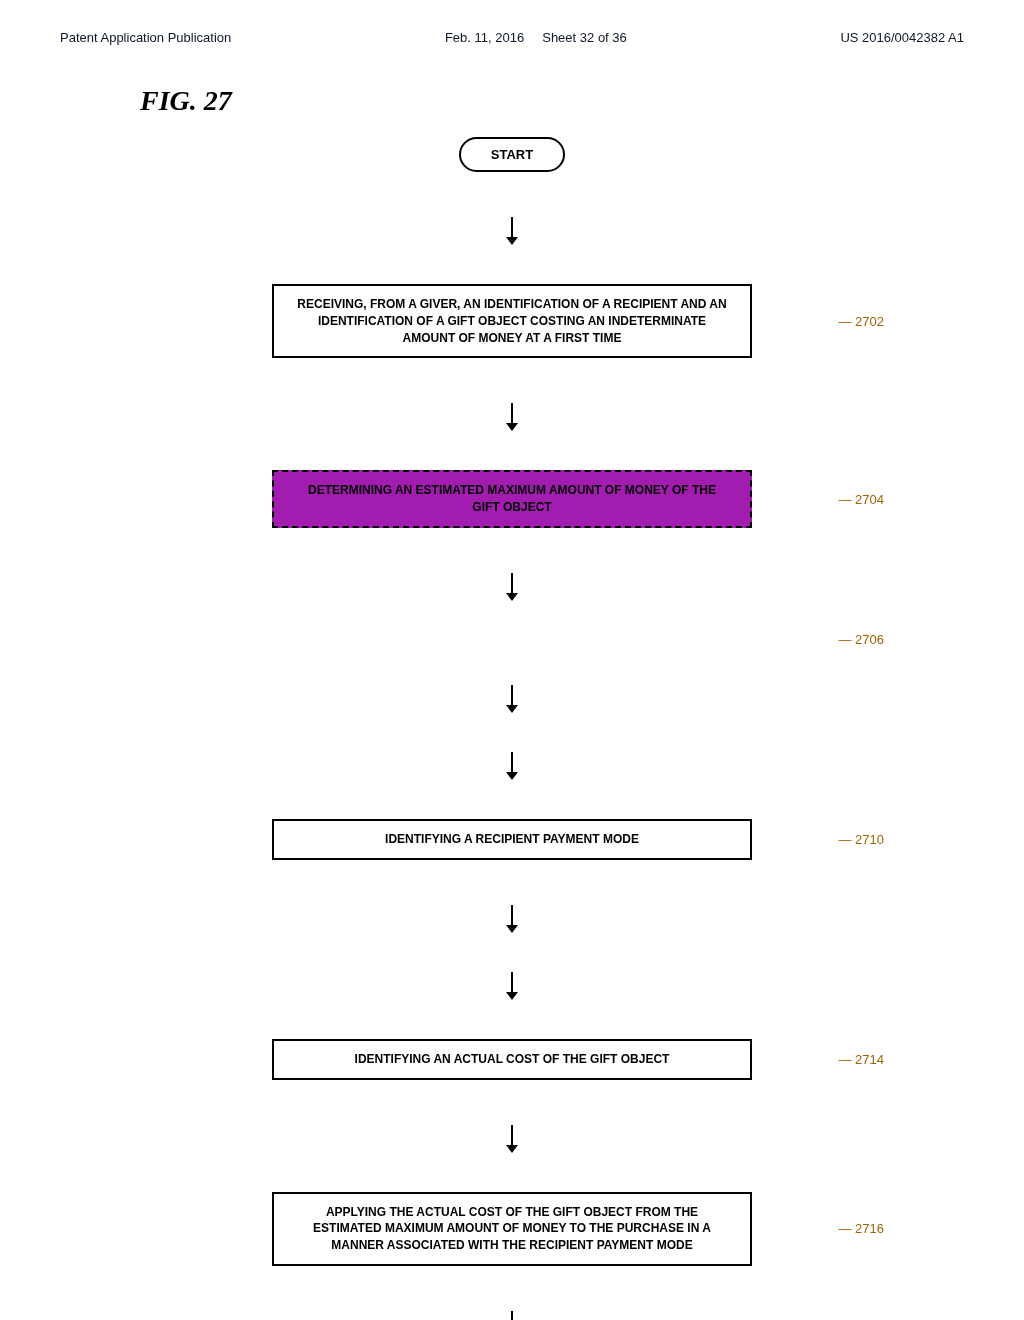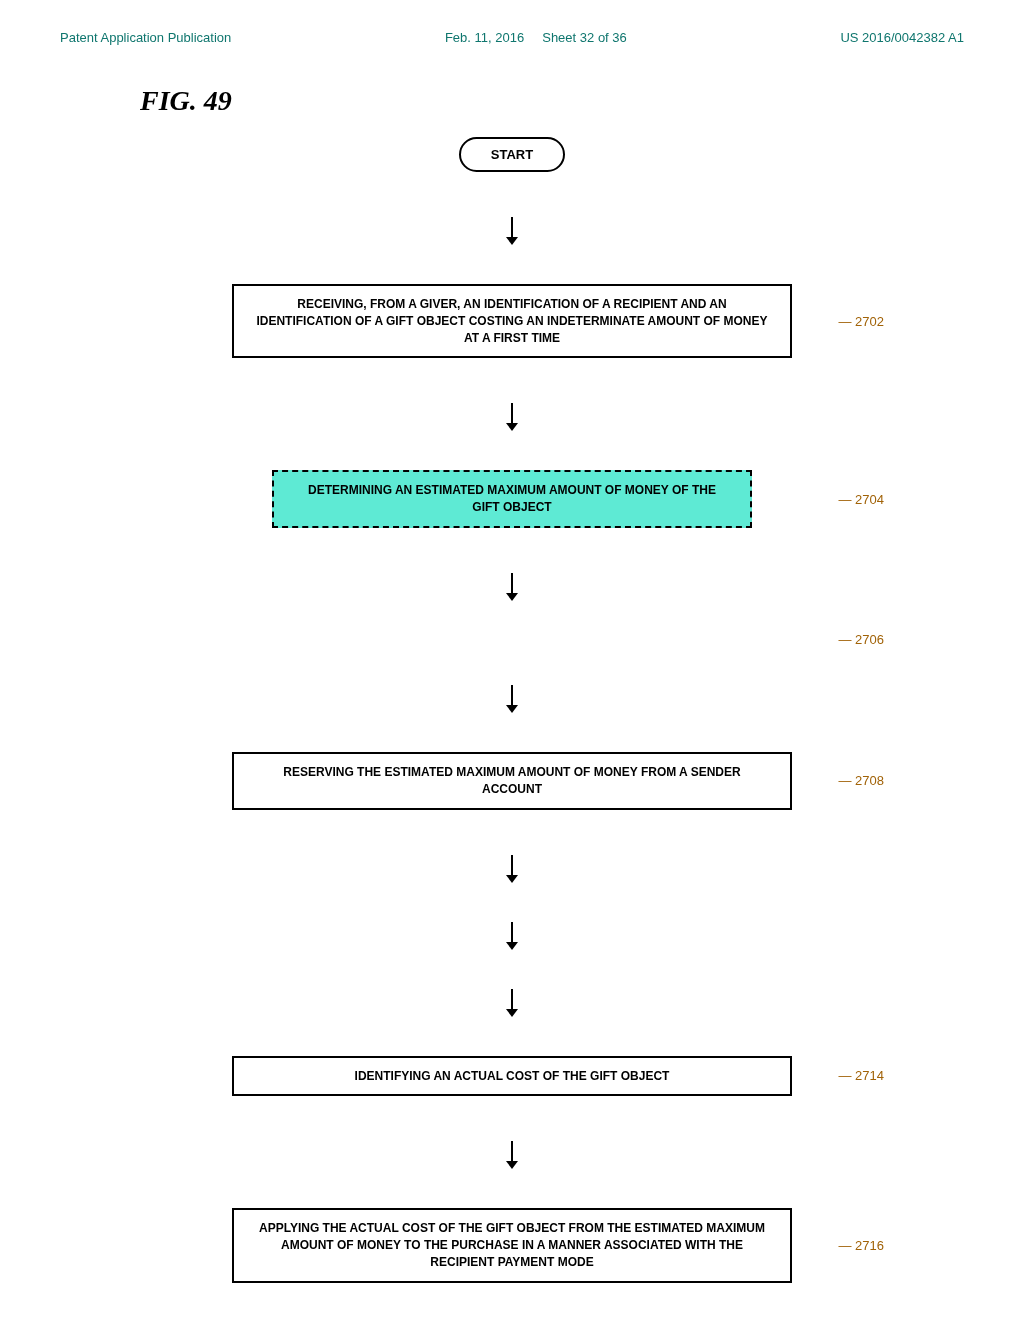--- a/index.html
+++ b/index.html
@@ -17,21 +17,21 @@
       background: #fff;
       padding: 30px 60px;
     }
 
     .header {
       display: flex;
       justify-content: space-between;
       align-items: flex-start;
       margin-bottom: 30px;
       font-size: 13px;
-      color: #0f766e;
+      color: #0f172a;
     }
 
     .header-left {
       font-weight: normal;
     }
 
     .header-right {
       font-weight: normal;
       text-align: right;
     }
@@ -107,32 +107,32 @@
     }
 
     
     .solid-box {
       border: 2px solid #000;
       padding: 10px 20px;
       font-size: 12px;
       font-weight: bold;
       text-align: center;
       background: #fff;
-      width: 560px;
+      width: 480px;
       line-height: 1.4;
     }
 
     
     .dashed-box {
       border: 2px dashed #000;
       padding: 10px 20px;
       font-size: 12px;
       font-weight: bold;
       text-align: center;
-      background: #5eead4;
+      background: #a21caf;
       width: 480px;
       line-height: 1.4;
     }
   </style>
 </head>
 <body>
 
 <div class="page">
 
   <div class="header">
@@ -144,21 +144,21 @@
       &nbsp;&nbsp;&nbsp;
       <span>Sheet 32 of 36</span>
     </div>
     <div class="header-right">
       <span>US 2016/0042382 A1</span>
     </div>
   </div>
 
   <div class="diagram-container">
 
-    <div class="fig-title">FIG. 49</div>
+    <div class="fig-title">FIG. 27</div>
 
     <div class="flow-wrap">
 
       <div class="node-row">
         <div class="oval-box">
           <span>START</span>
         </div>
       </div>
 
       <div class="arrow-down"></div>
@@ -186,31 +186,31 @@
       <div class="arrow-down"></div>
 
       <div class="node-row">
         <div class="node-label">
           — <span>2706</span>
         </div>
       </div>
 
       <div class="arrow-down"></div>
 
-      <div class="node-row">
-        <div class="solid-box">
-          <span>RESERVING THE ESTIMATED MAXIMUM AMOUNT OF MONEY FROM A SENDER ACCOUNT</span>
-        </div>
-        <div class="node-label">
-          — <span>2708</span>
-        </div>
-      </div>
-
-      <div class="arrow-down"></div>
-
+
+      <div class="arrow-down"></div>
+
+      <div class="node-row">
+        <div class="solid-box">
+          <span>IDENTIFYING A RECIPIENT PAYMENT MODE</span>
+        </div>
+        <div class="node-label">
+          — <span>2710</span>
+        </div>
+      </div>
 
       <div class="arrow-down"></div>
 
 
       <div class="arrow-down"></div>
 
       <div class="node-row">
         <div class="solid-box">
           <span>IDENTIFYING AN ACTUAL COST OF THE GIFT OBJECT</span>
         </div>

